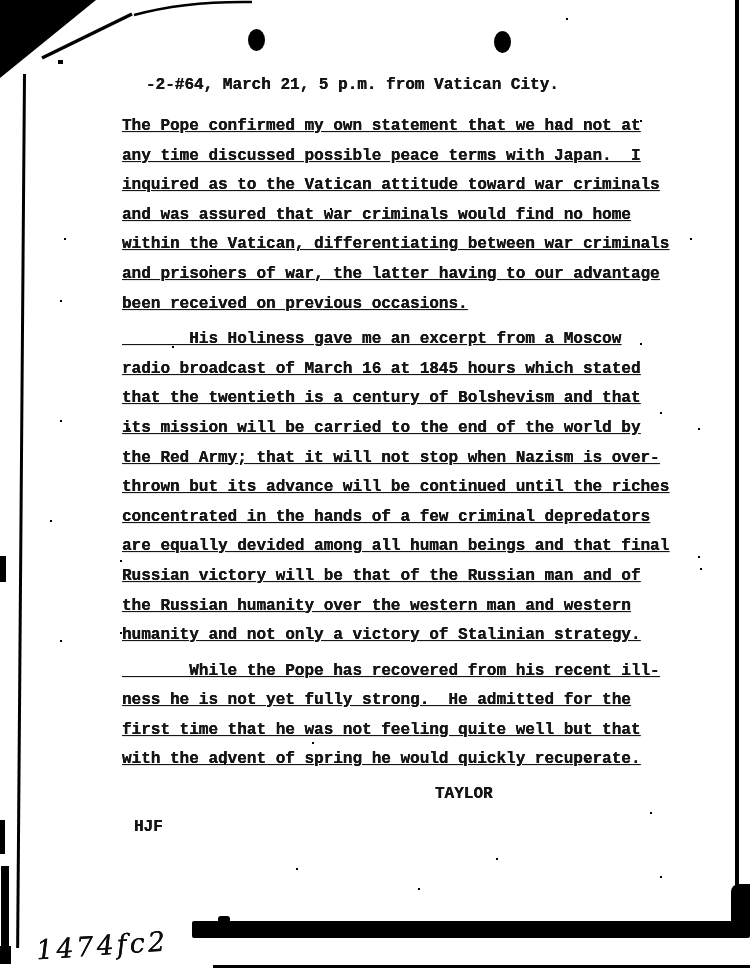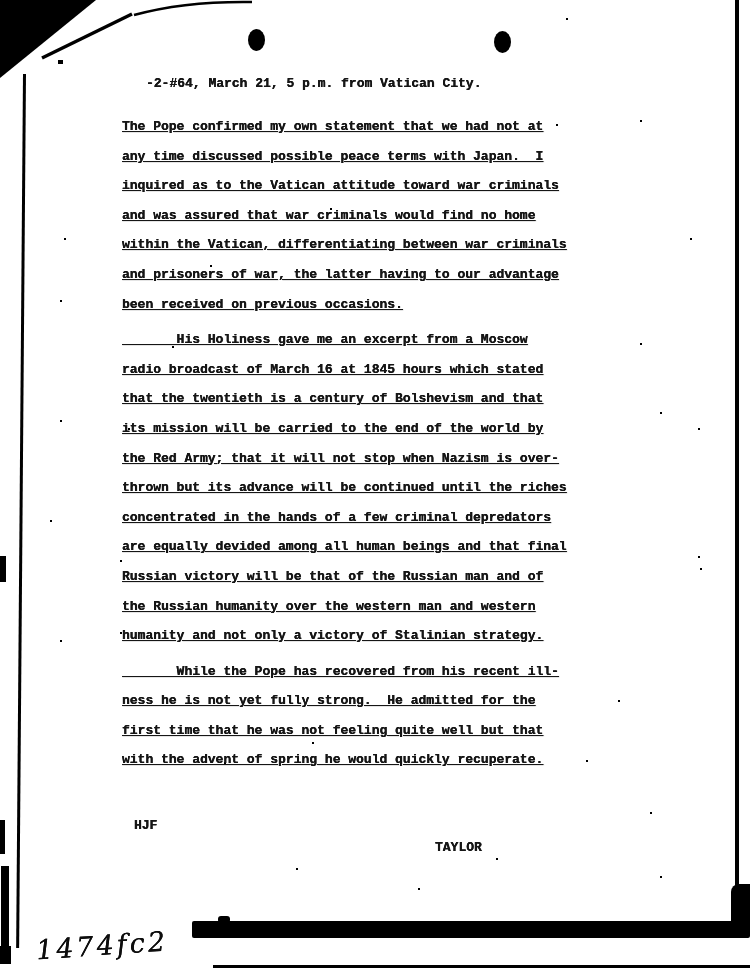--- a/index.html
+++ b/index.html
@@ -11,21 +11,21 @@
   .scan-page {
     position: relative;
     width: 750px;
     height: 972px;
     background: #ffffff;
     overflow: hidden;
   }
   
   .typed {
     color: #161616;
-    font-size: 13px;
+    font-size: 16px;
     font-weight: bold;
     letter-spacing: 0px;
     white-space: pre;
     text-shadow: 0 0 0.45px #000, 0.4px 0.3px 0 rgba(0,0,0,0.35);
   }
   .doc-header {
     position: absolute;
     left: 146px;
     top: 76px;
   }
@@ -33,21 +33,21 @@
     position: absolute;
     left: 122px;
     top: 112px;
     line-height: 29.6px;
   }
   .paragraph { margin: 0 0 6px 0; text-decoration: underline; }
   .line { height: 29.6px; }
   .signature-line {
     position: absolute;
     left: 435px;
-    top: 840px;
+    top: 785px;
   }
   .initials-line {
     position: absolute;
     left: 134px;
     top: 818px;
     text-align: center;
   }
   
   .handwritten {
     position: absolute;

